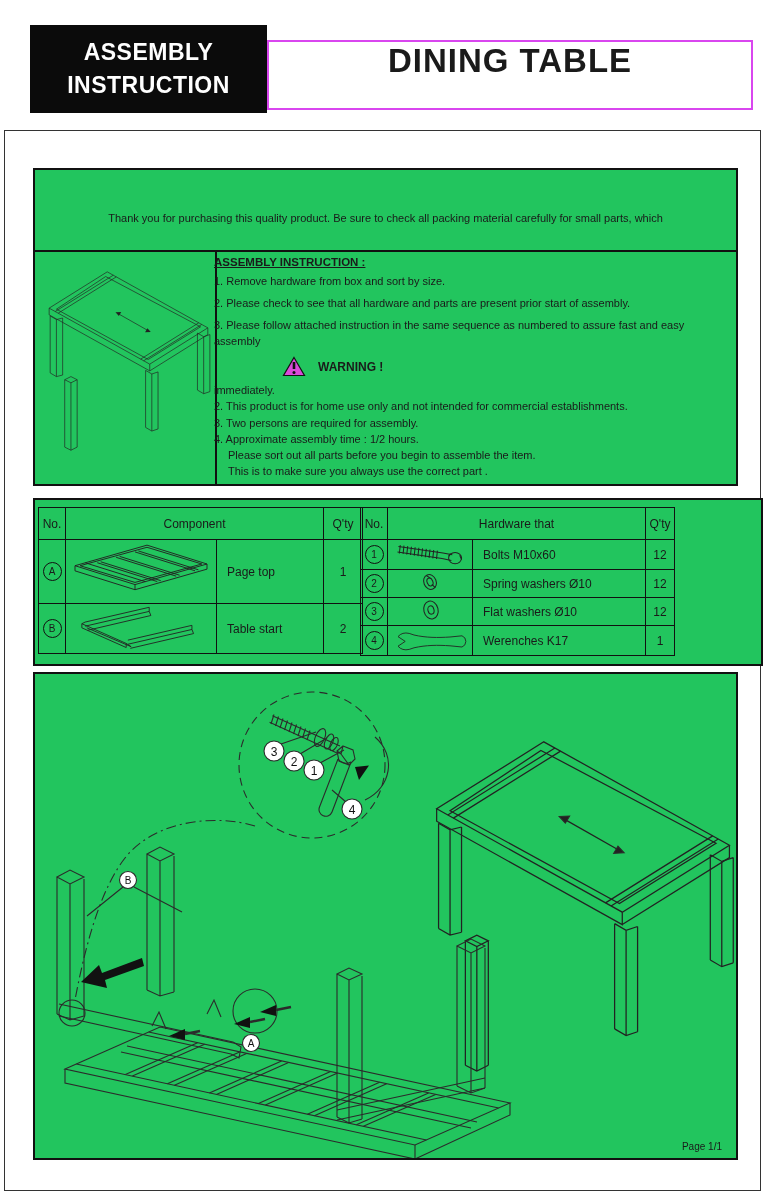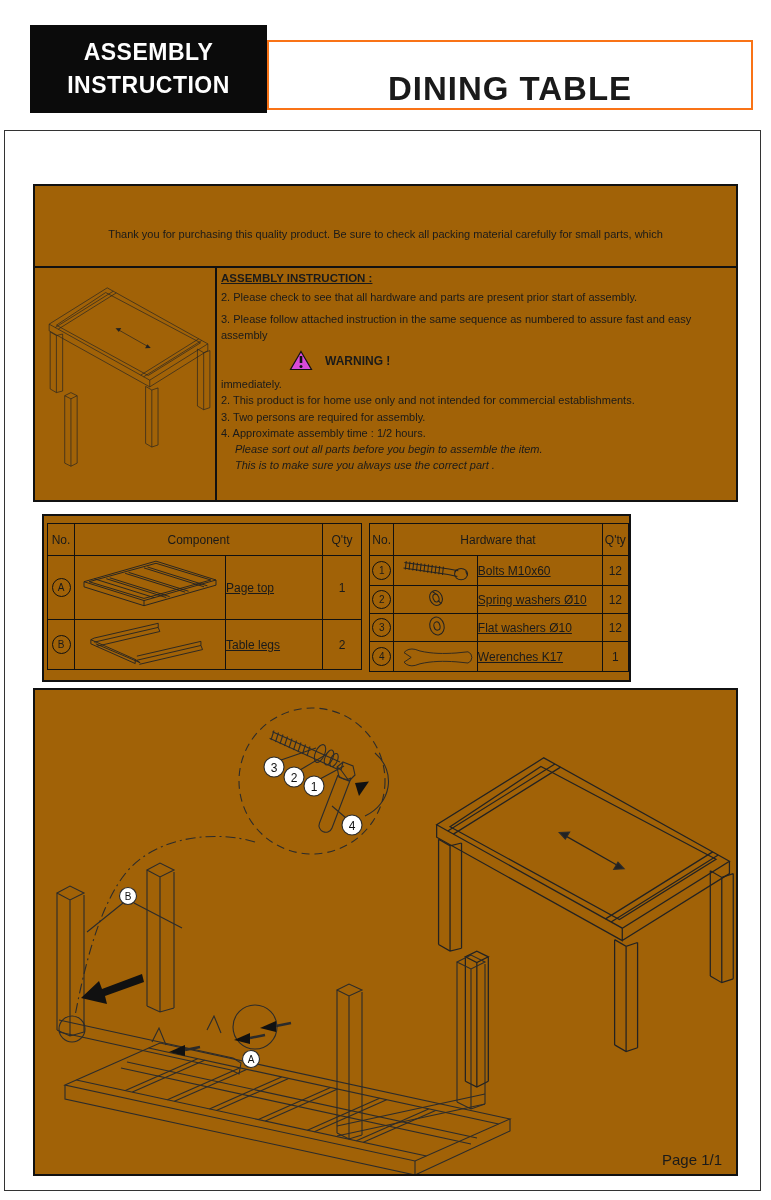--- a/index.html
+++ b/index.html
@@ -2,53 +2,53 @@
 <html><head>
 <meta charset="utf-8">
 <style>
   html,body{margin:0;padding:0;background:#ffffff;}
   body{width:771px;height:1200px;position:relative;font-family:"Liberation Sans",sans-serif;color:#1a1a1a;}
   .abs{position:absolute;}
   
   #logo-box{left:30px;top:25px;width:237px;height:88px;background:#0b0b0b;color:#fff;
     display:flex;flex-direction:column;justify-content:center;align-items:center;text-align:center;}
   #logo-box div{font-size:23px;font-weight:bold;letter-spacing:.5px;line-height:33px;}
-  #title-box{left:267px;top:40px;width:486px;height:70px;border:2px solid #f97316;box-sizing:border-box;
-    display:flex;align-items:flex-end;justify-content:center;}
+  #title-box{left:267px;top:40px;width:486px;height:70px;border:2px solid #d946ef;box-sizing:border-box;
+    display:flex;align-items:flex-start;justify-content:center;}
   #title-box div{font-size:33px;font-weight:bold;letter-spacing:1px;}
   
   #page-border{left:4px;top:130px;width:757px;height:1061px;border:1px solid #333;box-sizing:border-box;}
-  .panel{border:2px solid #111;box-sizing:border-box;background:#a16207;margin-top:16px;}
+  .panel{border:2px solid #111;box-sizing:border-box;background:#22c55e;}
   #intro-panel{left:33px;top:168px;width:705px;height:318px;}
-  #parts-panel{left:42px;top:498px;width:589px;height:168px;}
+  #parts-panel{left:33px;top:498px;width:730px;height:168px;}
   #diagram-panel{left:33px;top:672px;width:705px;height:488px;}
   
   #intro-text{left:0;top:40px;width:100%;text-align:center;font-size:11px;line-height:17px;}
   #intro-hr{left:0;top:80px;width:100%;height:2px;background:#111;}
   #intro-vr{left:180px;top:80px;width:2px;height:236px;background:#111;}
   #small-table-fig{left:10px;top:96px;width:168px;height:188px;}
-  #instr-col{left:186px;top:86px;width:512px;font-size:11px;}
+  #instr-col{left:179px;top:86px;width:512px;font-size:11px;}
   #instr-col .hd{font-weight:bold;font-size:11.5px;text-decoration:underline;margin-bottom:6px;}
   #instr-col .it{margin-bottom:6.5px;line-height:15.5px;}
   #warn-row{display:flex;align-items:center;gap:12px;margin:7px 0 5px 68px;}
   #warn-row .whd{font-weight:bold;font-size:12px;text-align:center;}
   .wline{line-height:16.3px;}
-  .wline.indent{padding-left:14px;font-style:italic;}
+  .wline.indent{padding-left:14px;}
   
   table.parts{position:absolute;border-collapse:collapse;table-layout:fixed;}
   table.parts td,table.parts th{border:1.5px solid #111;font-size:12px;font-weight:normal;
     text-align:center;padding:0;overflow:hidden;}
-  table.parts td.lbl{text-align:left;text-decoration:underline;}
+  table.parts td.lbl{text-align:left;padding-left:10px;}
   #component-table{left:3px;top:7px;}
   #hardware-table{left:325px;top:7px;}
   .cno{display:inline-flex;width:17px;height:17px;border:1.2px solid #111;border-radius:50%;
     align-items:center;justify-content:center;font-size:10px;line-height:1;}
   
   #assembly-svg{left:0;top:0;width:701px;height:484px;}
-  #page-label{right:14px;bottom:6px;font-size:15px;}
+  #page-label{right:14px;bottom:6px;font-size:10px;}
   svg text{font-family:"Liberation Sans",sans-serif;}
 </style>
 </head>
 <body>
 
 <div class="abs" id="logo-box">
   <div>ASSEMBLY</div>
   <div>INSTRUCTION</div>
 </div>
 <div class="abs" id="title-box">
@@ -63,20 +63,21 @@
   </div>
   <div class="abs" id="intro-hr"></div>
   <div class="abs" id="intro-vr"></div>
 
   <svg class="abs" id="small-table-fig" viewBox="0 0 324 360">
     <use href="#isoTable"></use>
   </svg>
 
   <div class="abs" id="instr-col">
     <div class="hd">ASSEMBLY INSTRUCTION :</div>
+    <div class="it">1. Remove hardware from box and sort by size.</div>
     <div class="it">2. Please check to see that all hardware and parts are present prior start of assembly.</div>
     <div class="it">3. Please follow attached instruction in the same sequence as numbered to assure fast and easy assembly</div>
     <div id="warn-row">
       <svg width="24" height="21" viewBox="0 0 24 21">
         <polygon points="12,1.5 22.5,19.5 1.5,19.5" stroke="#111" stroke-width="1.2" fill="#d94ad9"></polygon>
         <path d="M12,6 L12,13" stroke="#111" stroke-width="2.6" fill="none"></path>
         <circle cx="12" cy="16.4" r="1.5" fill="#111"></circle>
       </svg>
       <span class="whd">WARNING !</span>
     </div>
@@ -124,21 +125,21 @@
       </td>
       <td>
         <svg width="146" height="46" viewBox="0 0 160 56">
           <g fill="none" stroke="#222" stroke-width="1.1">
             <path d="M12,22 L90,4 M12,27 L90,9 M15,32 L92,14 M90,4 L90,9 L92,14"></path>
             <path d="M64,44 L142,26 M64,49 L142,31 M67,54 L144,36 M142,26 L142,31 L144,36"></path>
             <path d="M8,24 L62,48 M14,29 L68,52 M8,24 L12,22 M8,24 L8,29 L62,53 M62,48 L68,52 M62,48 L62,53"></path>
           </g>
         </svg>
       </td>
-      <td class="lbl">Table legs</td>
+      <td class="lbl">Table start</td>
       <td>2</td>
     </tr>
   </tbody>
     </table>
 
   <table class="parts" id="hardware-table">
     <tbody>
         <tr>
       <th style="width:26px;height:31px;">No.</th>
       <th colspan="2" style="width:246px;">Hardware that</th>

